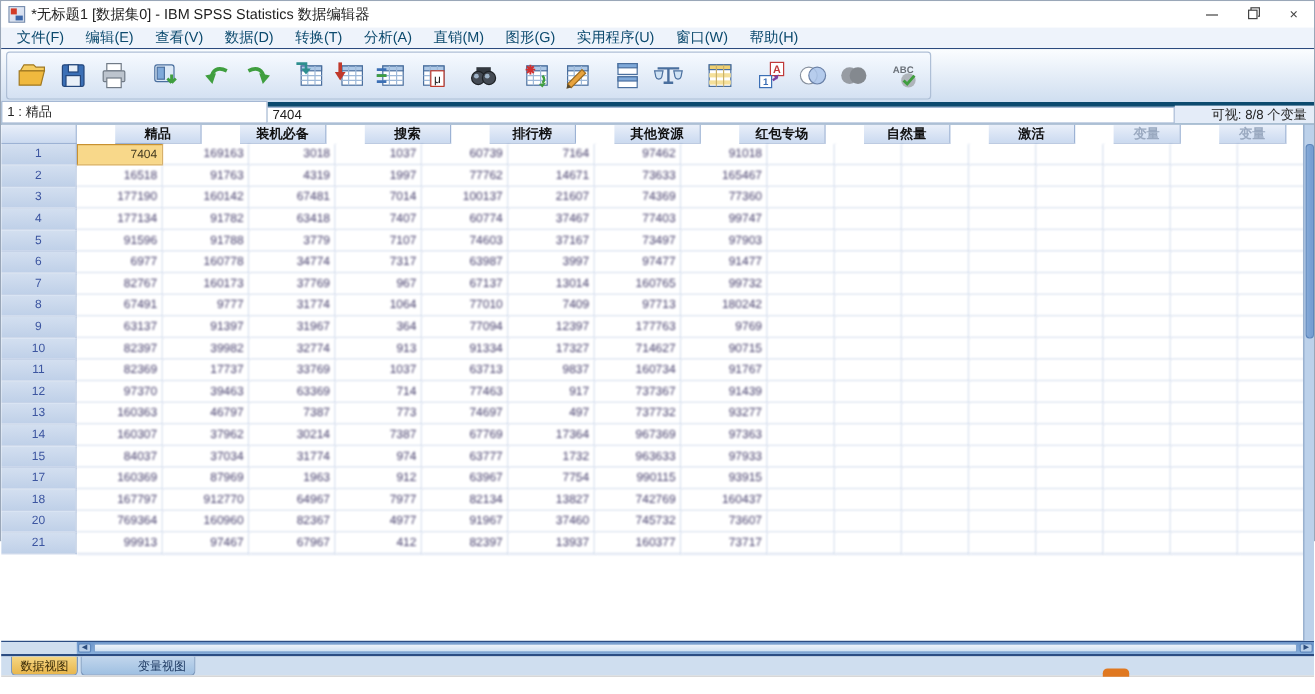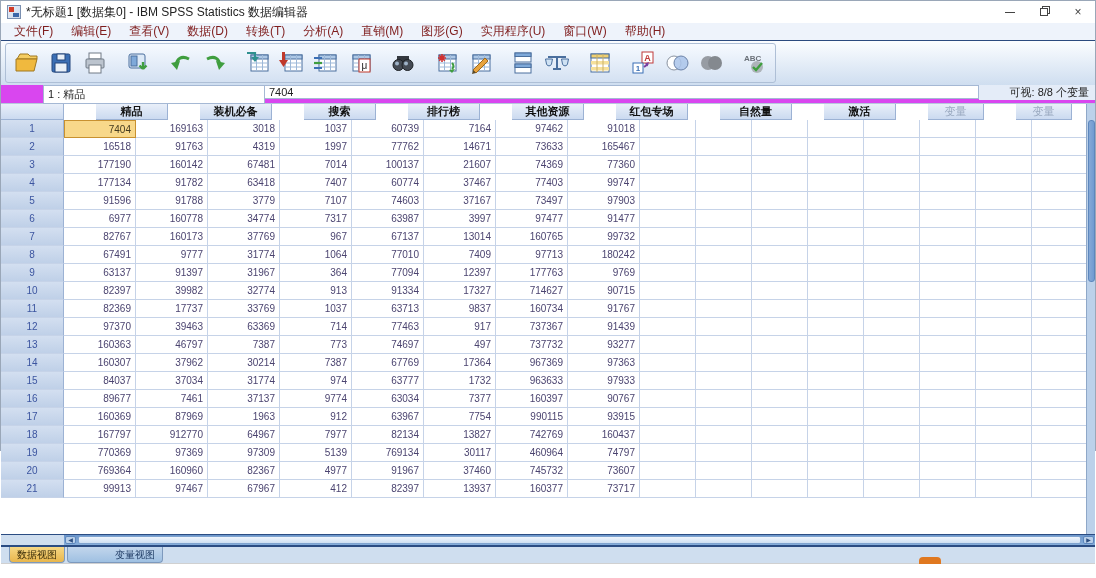--- a/index.html
+++ b/index.html
@@ -13,46 +13,46 @@
   .app-icon:before { content:""; position:absolute; left:1px; top:1px; width:5px; height:5px; background:#d23c28; }
   .app-icon:after { content:""; position:absolute; right:1px; bottom:1px; width:6px; height:4px; background:#3b66a8; }
   .title-text { font-size:12px; color:#222; }
   .tb-spacer { flex:1; }
   .winbtn { width:34px; height:21px; display:flex; align-items:center; justify-content:center; font-size:12px; color:#444; }
   .minbtn i { display:block; width:10px; height:0; border-top:1px solid #444; }
   .restorebtn i { display:block; width:8px; height:8px; border:1px solid #444; box-shadow:2px -2px 0 -1px #fff, 2px -2px 0 0 #444; }
 
   
   .menubar { height:18px; background:#eef3fb; display:flex; align-items:center; padding-left:4px; flex:0 0 18px; border-bottom:1px solid #2b4a7e; }
-  .menu-item { font-size:12px; color:#7f1d1d; padding:1px 9px; white-space:nowrap; }
+  .menu-item { font-size:12px; color:#0c4a6e; padding:1px 9px; white-space:nowrap; }
 
   
   .toolbar { height:44px; flex:0 0 44px; background:linear-gradient(#fbfdff,#cfdef0); display:flex; align-items:center; padding-left:4px; }
   .tool-panel { display:flex; align-items:center; height:40px; border:1px solid #aebfd6; border-radius:3px;
     background:linear-gradient(#f6faff,#d4e1f2); padding:0 4px; }
   .tbtn { width:34px; height:36px; display:flex; align-items:center; justify-content:center; }
   .gap { width:9px; }
   svg text { font-family:"Liberation Sans", sans-serif; }
 
   
-  .cellref { height:19px; flex:0 0 19px; background:#d946ef; display:flex; align-items:flex-start; border-bottom:1px solid #b7c6dd;padding-left:42px; }
+  .cellref { height:19px; flex:0 0 19px; background:#0c4a6e; display:flex; align-items:flex-end; border-bottom:1px solid #b7c6dd; }
   .ref-box { width:222px; background:#fff; border:1px solid #a5b8d4; font-size:11px; color:#222; padding:1px 4px; display:flex; align-items:center; }
   .ref-edit { flex:1; border:1px solid #a5b8d4; border-left:none; font-size:11px; color:#222; padding:0 4px;
     font-family:"Liberation Sans", sans-serif; background:#fff; outline:none; }
   .ref-vis { width:116px; background:#e4ecf8; font-size:11px; color:#222; display:flex; align-items:center; justify-content:flex-end; padding-right:6px; }
 
   
   .grid-wrap { flex:0 0 430px; height:430px; display:flex; }
   .grid { width:1087px; overflow:hidden; background:#fff; }
   .hrow { display:flex; height:16px;gap:32px; }
   .corner { width:63px; flex:0 0 63px; background:linear-gradient(#e9eff9,#cbdaf0); border:1px solid #9cb2d4; border-top:none; border-left:none; }
   .hcell { height:16px; flex:0 0 72px; width:72px; background:linear-gradient(#e9eff9,#cbdaf0);
     border-right:1px solid #9cb2d4; border-bottom:1px solid #9cb2d4; font-size:11px; font-weight:bold; color:#111;
     display:flex; align-items:center; justify-content:center; overflow:hidden; white-space:nowrap; }
-  .hcell.ph { flex:0 0 56px; width:56px; color:#9aa9c0; font-weight:normal; }
+  .hcell.ph { flex:0 0 56px; width:56px; color:#9aa9c0; font-weight:bold; }
   .drow { display:flex; height:18px; }
   .rn { width:63px; flex:0 0 63px; background:linear-gradient(#d3dff0,#bfd0e8); border-right:1px solid #9cb2d4; border-bottom:1px solid #c6d3e8;
     font-size:10px; color:#3c55a0; display:flex; align-items:center; justify-content:center; filter:blur(.6px); }
   .cell { flex:0 0 72px; width:72px; border-right:1px solid #c6d3e8; border-bottom:1px solid #c6d3e8; font-size:10px; color:#4b4470;
     display:flex; align-items:center; justify-content:flex-end; padding-right:4px; overflow:hidden; filter:blur(.7px); background:#fff; }
   .cell.ph { flex:0 0 56px; width:56px; }
   .cell.sel { background:#f8d88a; border:1px solid #c89130; filter:none; color:#433a20; }
 
   
   .vscroll { width:9px; flex:0 0 9px; background:#bcd1ea; position:relative; border-left:1px solid #8fa8c8; }
@@ -586,39 +586,20 @@
             <div class="cell ph"></div>
             <div class="cell ph"></div>
             <div class="cell ph"></div>
             <div class="cell ph"></div>
             <div class="cell ph"></div>
             <div class="cell ph"></div>
             <div class="cell ph"></div>
             <div class="cell ph"></div>
           </div>
           <div class="drow">
-            <div class="rn">16</div>
-            <div class="cell">89677</div>
-            <div class="cell">7461</div>
-            <div class="cell">37137</div>
-            <div class="cell">9774</div>
-            <div class="cell">63034</div>
-            <div class="cell">7377</div>
-            <div class="cell">160397</div>
-            <div class="cell">90767</div>
-            <div class="cell ph"></div>
-            <div class="cell ph"></div>
-            <div class="cell ph"></div>
-            <div class="cell ph"></div>
-            <div class="cell ph"></div>
-            <div class="cell ph"></div>
-            <div class="cell ph"></div>
-            <div class="cell ph"></div>
-          </div>
-          <div class="drow">
             <div class="rn">17</div>
             <div class="cell">160369</div>
             <div class="cell">87969</div>
             <div class="cell">1963</div>
             <div class="cell">912</div>
             <div class="cell">63967</div>
             <div class="cell">7754</div>
             <div class="cell">990115</div>
             <div class="cell">93915</div>
             <div class="cell ph"></div>
@@ -643,39 +624,20 @@
             <div class="cell ph"></div>
             <div class="cell ph"></div>
             <div class="cell ph"></div>
             <div class="cell ph"></div>
             <div class="cell ph"></div>
             <div class="cell ph"></div>
             <div class="cell ph"></div>
             <div class="cell ph"></div>
           </div>
           <div class="drow">
-            <div class="rn">19</div>
-            <div class="cell">770369</div>
-            <div class="cell">97369</div>
-            <div class="cell">97309</div>
-            <div class="cell">5139</div>
-            <div class="cell">769134</div>
-            <div class="cell">30117</div>
-            <div class="cell">460964</div>
-            <div class="cell">74797</div>
-            <div class="cell ph"></div>
-            <div class="cell ph"></div>
-            <div class="cell ph"></div>
-            <div class="cell ph"></div>
-            <div class="cell ph"></div>
-            <div class="cell ph"></div>
-            <div class="cell ph"></div>
-            <div class="cell ph"></div>
-          </div>
-          <div class="drow">
             <div class="rn">20</div>
             <div class="cell">769364</div>
             <div class="cell">160960</div>
             <div class="cell">82367</div>
             <div class="cell">4977</div>
             <div class="cell">91967</div>
             <div class="cell">37460</div>
             <div class="cell">745732</div>
             <div class="cell">73607</div>
             <div class="cell ph"></div>

